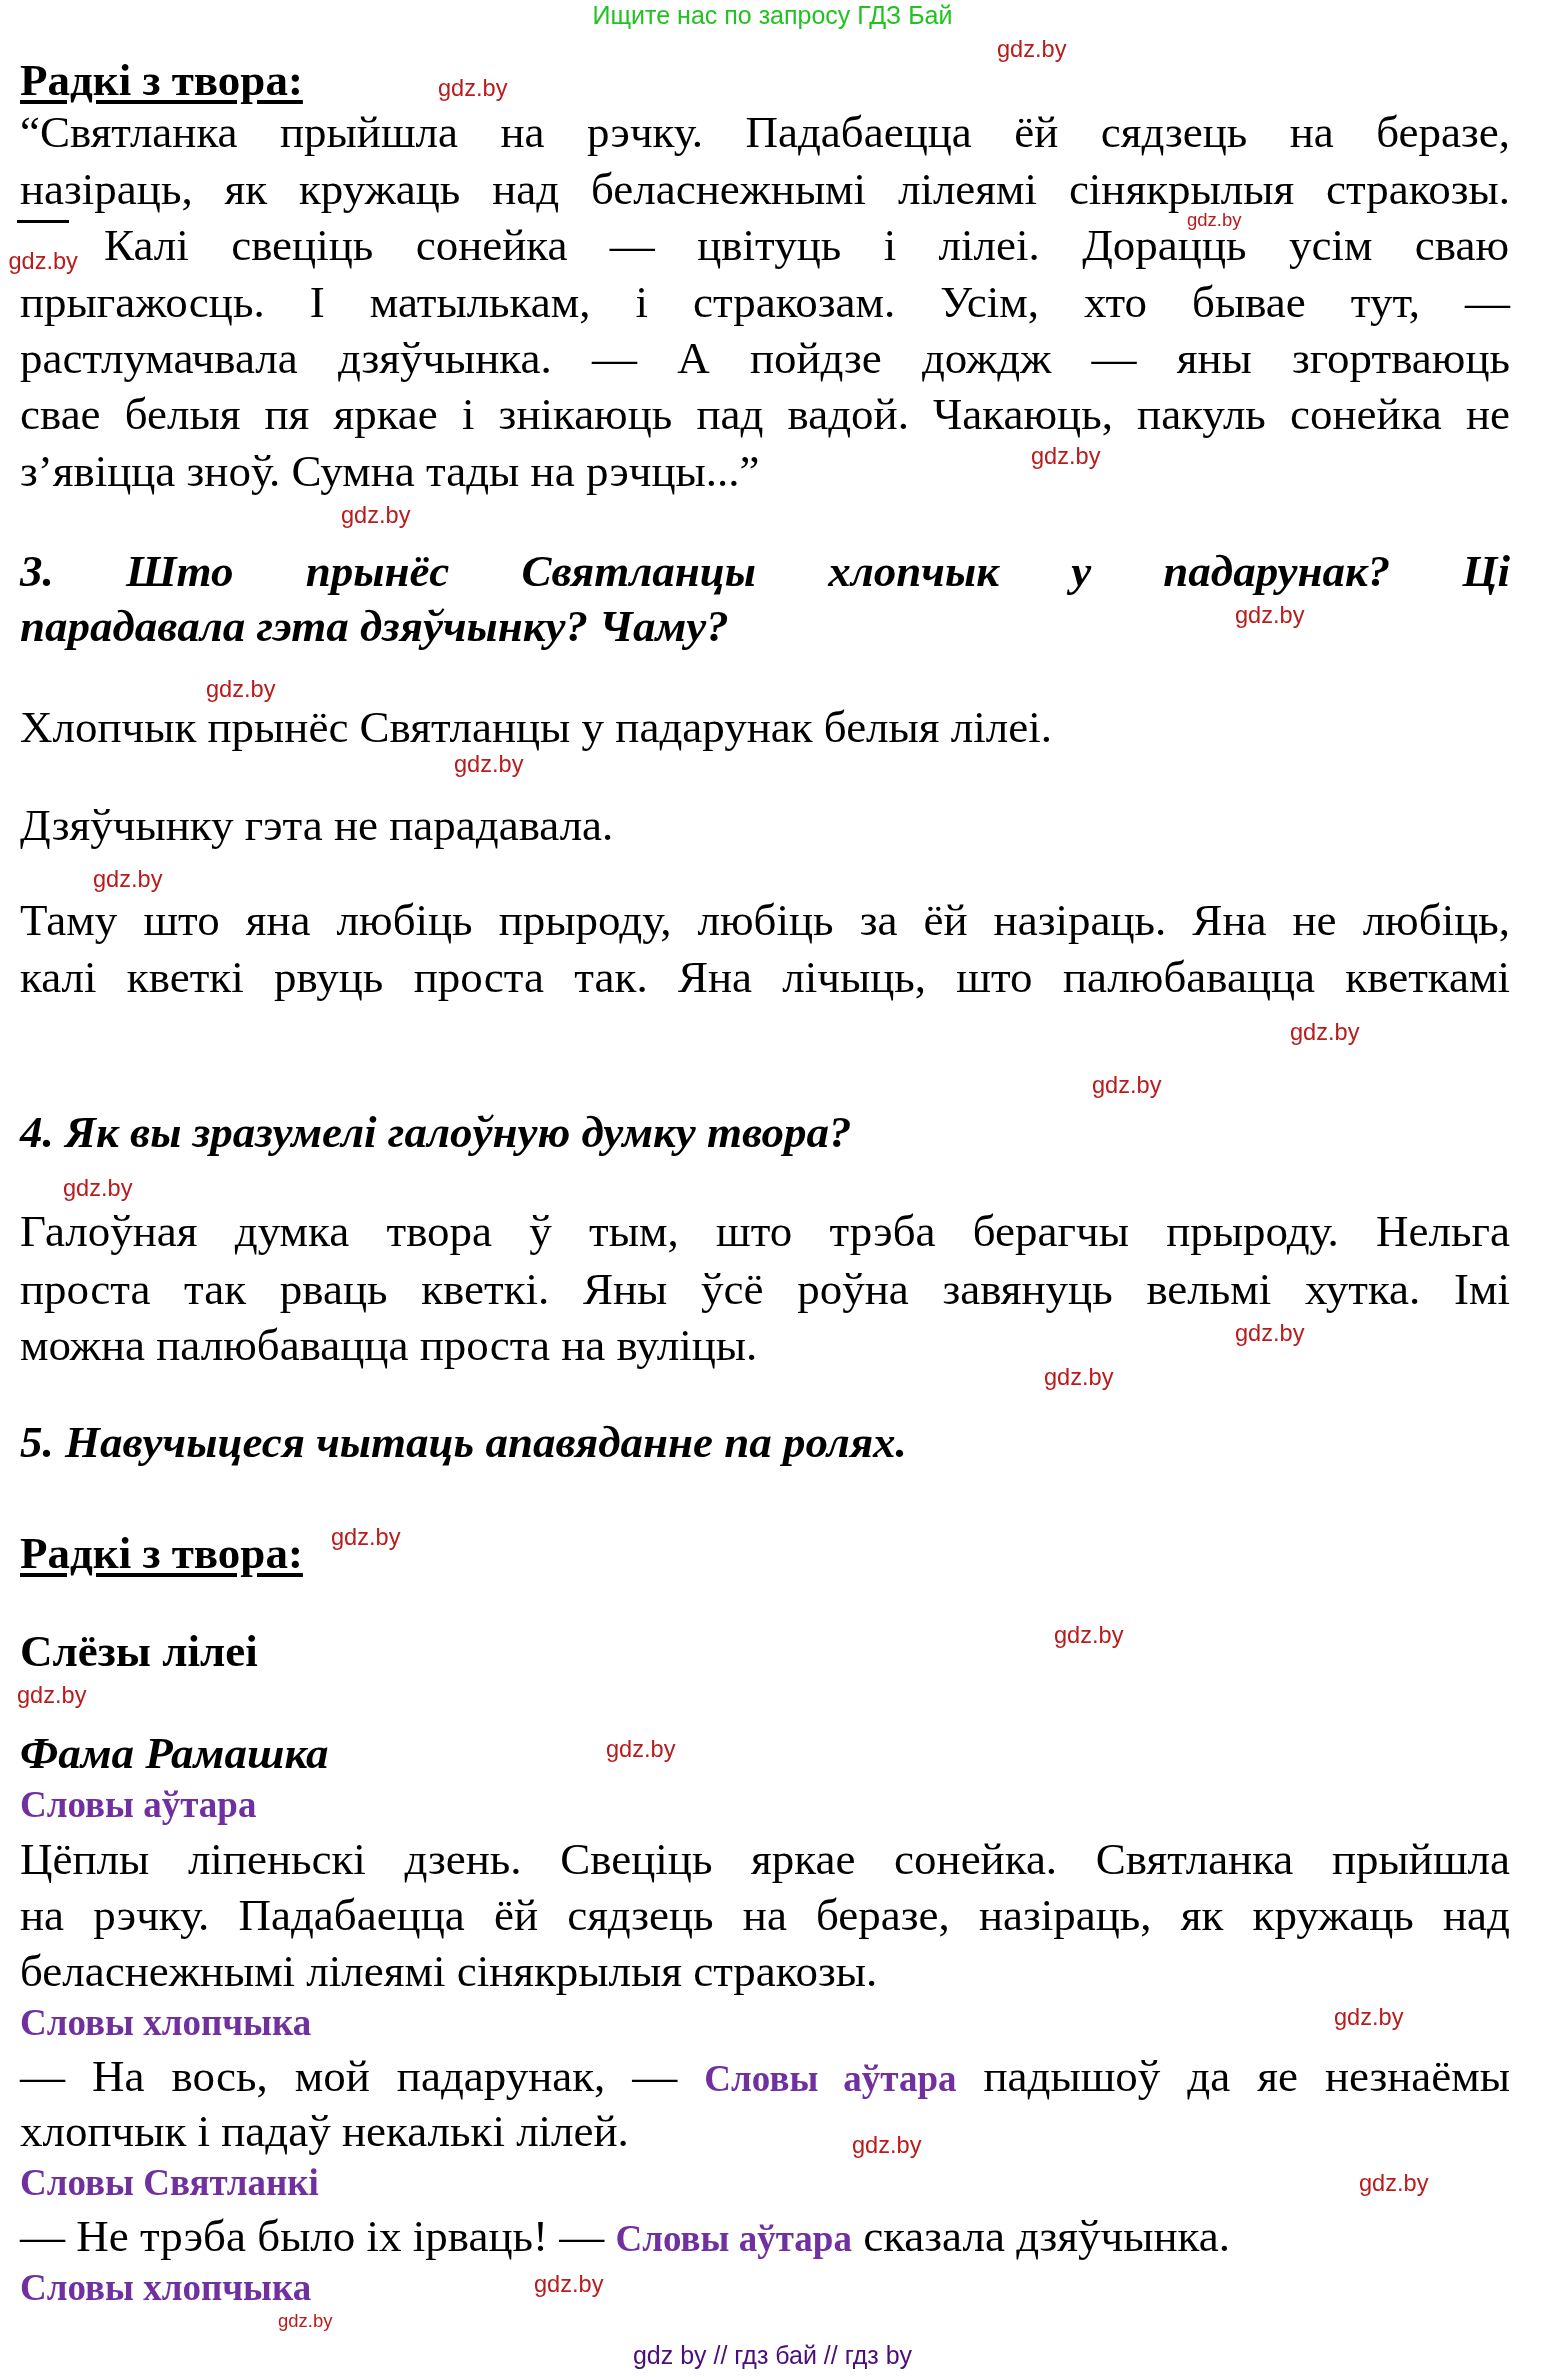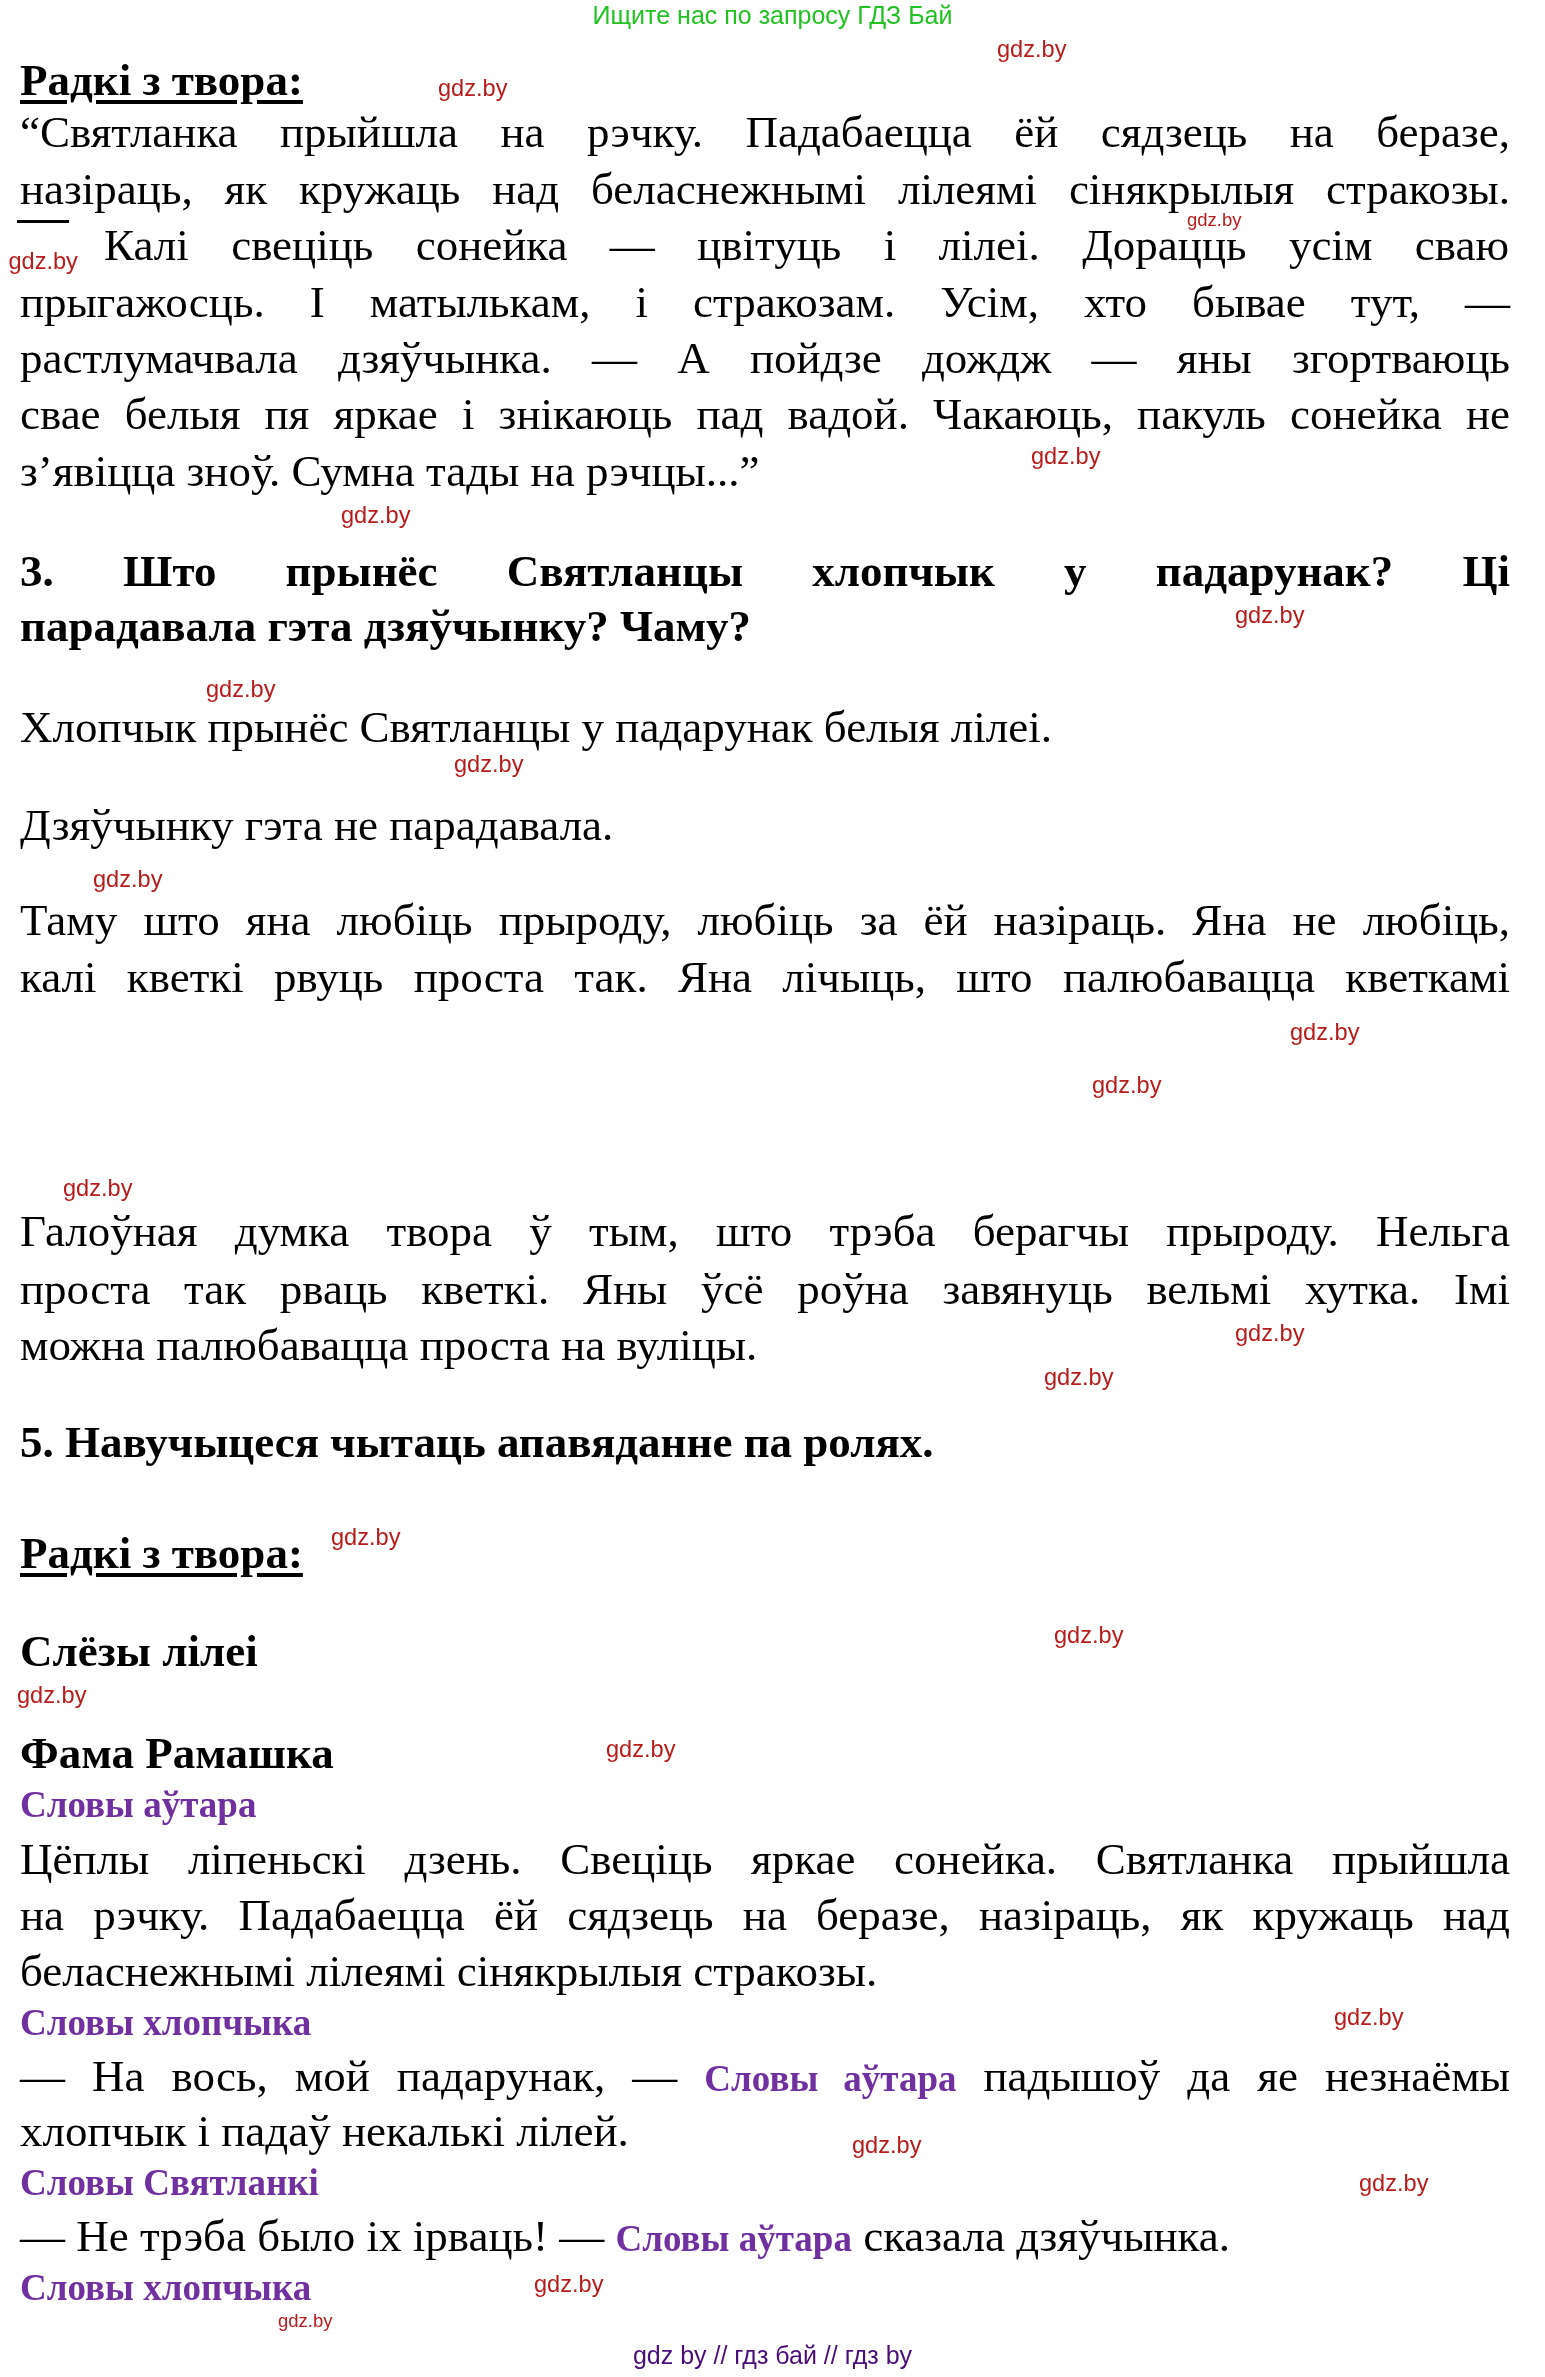--- a/index.html
+++ b/index.html
@@ -4,21 +4,21 @@
 <style>
   html, body { margin: 0; padding: 0; background: #ffffff; }
   body { width: 1545px; height: 2377px; position: relative; overflow: hidden; }
   .page { position: absolute; left: 0; top: 0; width: 1545px; height: 1893px; }
   .ln {
     position: absolute; left: 20px; width: 1490px;
     font-family: "Liberation Serif", serif; font-size: 45px; line-height: 56px;
     color: #000; white-space: nowrap;
   }
   .just { text-align: justify; text-align-last: justify; white-space: normal; height: 56px; overflow: visible; }
-  .bi { font-weight: bold; }
+  .bi { font-weight: bold; font-style: italic; }
   .bold { font-weight: bold; }
   .heading { font-weight: bold; text-decoration: underline; text-decoration-thickness: 4.2px; text-underline-offset: 5px; }
   .role { position: absolute; left: 20px; font-family: "Liberation Serif", serif; font-weight: bold; font-size: 37px; line-height: 45px; color: #7030a0; white-space: nowrap; }
   .role-inline { font-family: "Liberation Serif", serif; font-weight: bold; font-size: 37px; color: #7030a0; }
   .wm { position: absolute; font-family: "Liberation Sans", sans-serif; font-size: 23.6px; color: #b91c1c; line-height: 25px; white-space: nowrap; }
   .wm.sm { font-size: 18.5px; line-height: 20px; }
   .top-banner { position: absolute; left: 0; top: 0; width: 1545px; text-align: center; font-family: "Liberation Sans", sans-serif; font-size: 25px; line-height: 30px; color: #22c222; }
   .footer { position: absolute; left: 0; top: 2338px; width: 1545px; text-align: center; font-family: "Liberation Sans", sans-serif; font-size: 25px; line-height: 34px; color: #4b0f7a; }
   .dash-over { position: absolute; left: 17px; top: 220px; width: 52px; height: 2.5px; background: #000; }
 </style>
@@ -52,20 +52,21 @@
   <div class="wm" style="left:206px;top:677px;">gdz.by</div>
   <div class="ln" style="top:699px;">Хлопчык прынёс Святланцы у падарунак  белыя лілеі.</div>
   <div class="wm" style="left:454px;top:752px;">gdz.by</div>
   <div class="ln" style="top:797px;">Дзяўчынку гэта не парадавала.</div>
   <div class="wm" style="left:93px;top:867px;">gdz.by</div>
   <div class="ln just" style="top:892px;">Таму што яна любіць прыроду, любіць за ёй назіраць. Яна не любіць,</div>
   <div class="ln just" style="top:949px;">калі кветкі рвуць проста так. Яна лічыць, што палюбавацца кветкамі</div>
   <div class="wm" style="left:1290px;top:1020px;">gdz.by</div>
   <div class="wm" style="left:1092px;top:1073px;">gdz.by</div>
 
+  <div class="ln bi" style="top:1104px;">4.  Як вы зразумелі галоўную думку твора?</div>
   <div class="wm" style="left:63px;top:1176px;">gdz.by</div>
   <div class="ln just" style="top:1203px;">Галоўная думка твора ў тым, што трэба берагчы прыроду. Нельга</div>
   <div class="ln just" style="top:1261px;">проста так рваць кветкі. Яны ўсё роўна завянуць вельмі хутка. Імі</div>
   <div class="ln" style="top:1317px;">можна палюбавацца проста на вуліцы.</div>
   <div class="wm" style="left:1235px;top:1321px;">gdz.by</div>
   <div class="wm" style="left:1044px;top:1365px;">gdz.by</div>
 
   <div class="ln bi" style="top:1414px;">5.  Навучыцеся чытаць апавяданне па ролях.</div>
 
   <div class="ln heading" style="top:1525px;"><span>Радкі з твора:</span></div>

